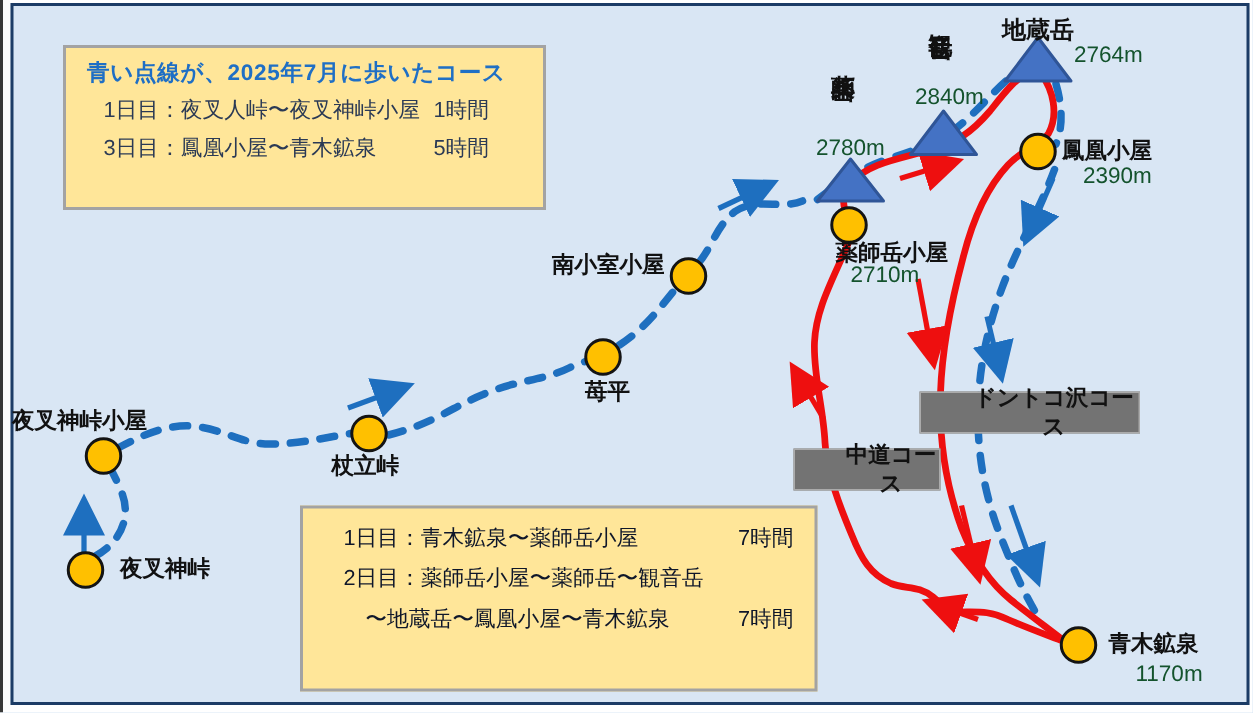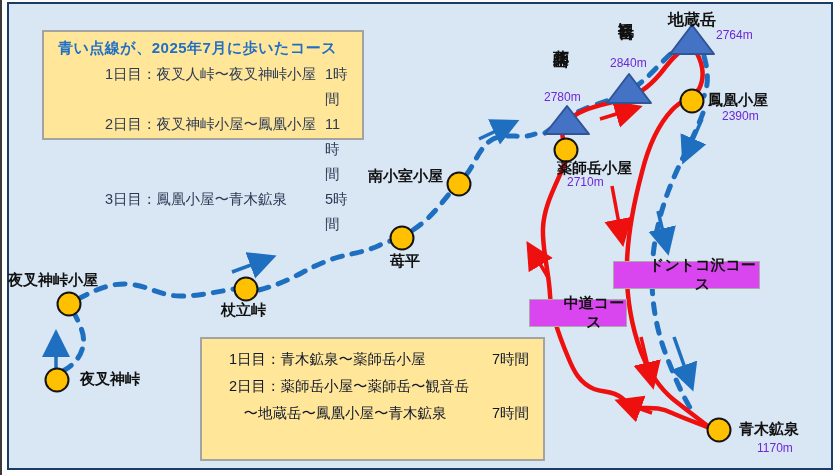--- a/index.html
+++ b/index.html
@@ -11,35 +11,35 @@
   .left-edge{position:absolute;left:0;top:0;width:2px;height:475px;background:#3a3a3a;}
   .map-frame{
     position:absolute;left:7px;top:2px;width:826px;height:468px;
     box-sizing:border-box;border:2.5px solid #1c3c66;background:#d9e6f4;z-index:0;
   }
   #map-svg{position:absolute;left:0;top:0;z-index:1;pointer-events:none;}
   .lbl{position:absolute;z-index:3;color:#111;white-space:nowrap;}
   .station{font-size:15px;font-weight:bold;}
   .peak-name{font-size:16px;font-weight:bold;}
   .vlabel{writing-mode:vertical-rl;text-orientation:upright;letter-spacing:1px;line-height:17px;}
-  .elev{font-size:12px;font-weight:500;color:#6d28d9;}
+  .elev{font-size:15px;font-weight:500;color:#14532d;}
   .course-tag{
-    position:absolute;z-index:3;background:#d946ef;border:1px solid #ababab;
+    position:absolute;z-index:3;background:#737373;border:1px solid #ababab;
     font-size:15px;font-weight:bold;color:#111;text-align:center;
     display:flex;align-items:center;justify-content:center;box-sizing:border-box;padding-left:32px;
   }
   .legend{
     position:absolute;z-index:4;background:#ffe699;border:2px solid #a3a3a3;
     box-sizing:border-box;padding:7px 10px 6px 14px;
   }
   .legend .lg-title{font-size:15px;font-weight:bold;margin-bottom:4px;letter-spacing:0.5px;}
   .legend .lg-row{display:flex;font-size:14.5px;align-items:baseline;}
   .legend-prev .lg-title{color:#1f6fc5;}
   .legend-prev .lg-row{color:#2b3a55;line-height:25px;padding-left:11px;}
-  .legend-prev .lg-route{flex:0 0 220px;margin-left:36px;}
+  .legend-prev .lg-route{flex:0 0 220px;}
   .legend-cur .lg-title{color:#f20d0d;}
   .legend-cur .lg-row{color:#0f172a;line-height:27px;padding-left:13px;}
   .legend-cur .lg-route{flex:0 0 263px;}
   .lg-time{font-weight:500;}
 </style>
 </head>
 <body>
 
 <div class="left-edge"></div>
 <div class="map-frame"></div>
@@ -106,24 +106,20 @@
   </g>
 </svg>
 
 <div class="legend legend-prev" style="left:42px;top:30px;width:322px;height:110px;">
   <div class="lg-title">青い点線が、2025年7月に歩いたコース</div>
   <div class="lg-row">
     <span class="lg-route">1日目：夜叉人峠〜夜叉神峠小屋</span>
     <span class="lg-time">1時間</span>
   </div>
   <div class="lg-row">
-    <span class="lg-route">2日目：夜叉神峠小屋〜鳳凰小屋</span>
-    <span class="lg-time">11時間</span>
-  </div>
-  <div class="lg-row">
     <span class="lg-route">3日目：鳳凰小屋〜青木鉱泉</span>
     <span class="lg-time">5時間</span>
   </div>
 </div>
 
 <div class="legend legend-cur" style="left:200px;top:337px;width:345px;height:124px;">
   <div class="lg-row">
     <span class="lg-route">1日目：青木鉱泉〜薬師岳小屋</span>
     <span class="lg-time">7時間</span>
   </div>

